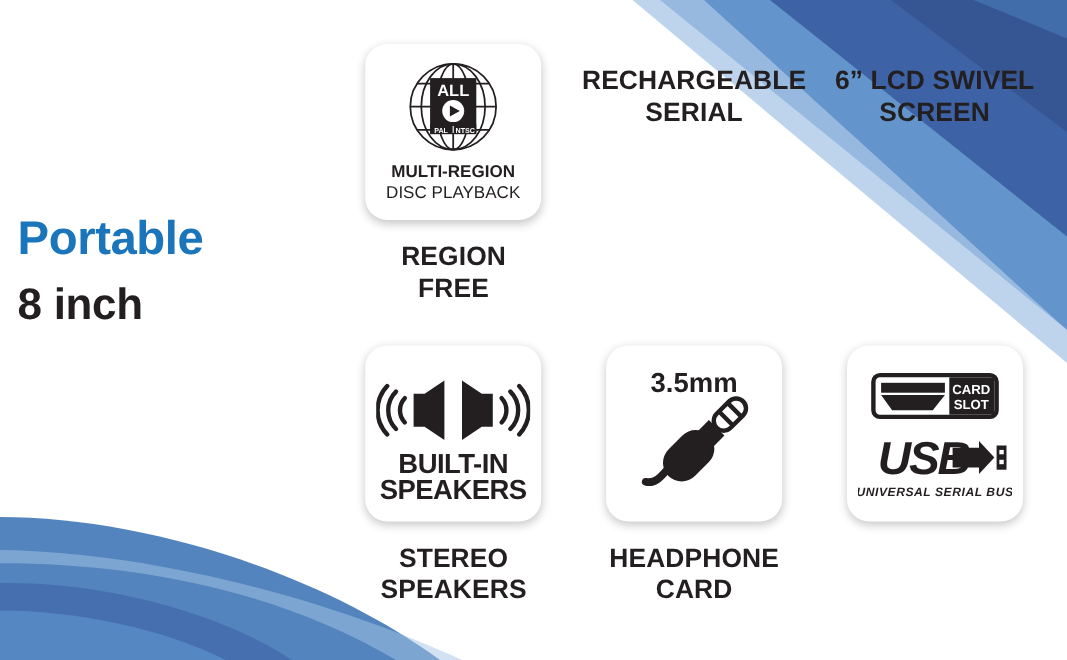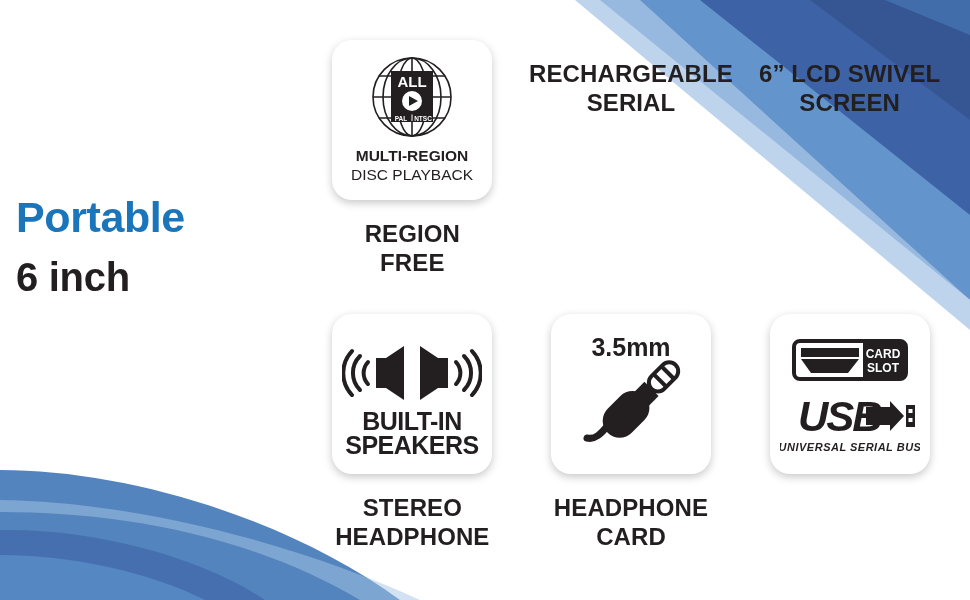--- a/index.html
+++ b/index.html
@@ -65,21 +65,21 @@
     <path d="M970,300 L640,0 L575,0 L970,330 Z" fill="#a8c6e6" opacity="0.75"></path>
 
     <path d="M0,470 C130,470 290,520 400,600 L0,600 Z" fill="#4a7dbb" opacity="0.95"></path>
     <path d="M0,530 C90,528 200,556 265,600 L0,600 Z" fill="#3a5ea3" opacity="0.55"></path>
     <path d="M0,555 C70,555 150,572 205,600 L0,600 Z" fill="#5b8fc9" opacity="0.75"></path>
     <path d="M0,500 C140,502 300,545 420,600 L360,600 C250,535 120,512 0,512 Z" fill="#a8c6e6" opacity="0.5"></path>
   </svg>
 
   <div class="headline">
     <span class="l1">Portable</span>
-    <span class="l3">6 inch</span>
+    <span class="l3">8 inch</span>
   </div>
 
   <div class="grid">
 
     <div class="cell">
       <div class="card">
         <svg width="138" height="138" viewBox="0 0 138 138">
           <g fill="none" stroke="#231f20" stroke-width="1.6">
             <circle cx="69" cy="46" r="39"></circle>
             <ellipse cx="69" cy="46" rx="15" ry="39"></ellipse>
@@ -126,21 +126,21 @@
             <path d="M10,23 A32,32 0 0 0 10,67"></path>
             <path d="M114,34 A16,16 0 0 1 114,56"></path>
             <path d="M122,28 A24,24 0 0 1 122,62"></path>
             <path d="M130,23 A32,32 0 0 1 130,67"></path>
           </g>
           <text x="70" y="102" text-anchor="middle" fill="#231f20" font-size="25" font-weight="bold" font-family="Liberation Sans, sans-serif" letter-spacing="-0.5">BUILT-IN</text>
           <text x="70" y="126" text-anchor="middle" fill="#231f20" font-size="25" font-weight="bold" font-family="Liberation Sans, sans-serif" letter-spacing="-0.5">SPEAKERS</text>
         </svg>
       </div>
       <div class="caption">STEREO
-HEADPHONE</div>
+SPEAKERS</div>
     </div>
 
     <div class="cell">
       <div class="card">
         <svg width="140" height="128" viewBox="0 0 140 128">
           <text x="70" y="26" text-anchor="middle" fill="#231f20" font-size="25" font-weight="bold" font-family="Liberation Sans, sans-serif">3.5mm</text>
           <g transform="rotate(-45 70 78)">
             <rect x="36" y="62" width="52" height="34" rx="17" ry="17" fill="#231f20"></rect>
             <rect x="84" y="69" width="14" height="20" fill="#231f20"></rect>
             <g fill="none" stroke="#231f20" stroke-width="4">

